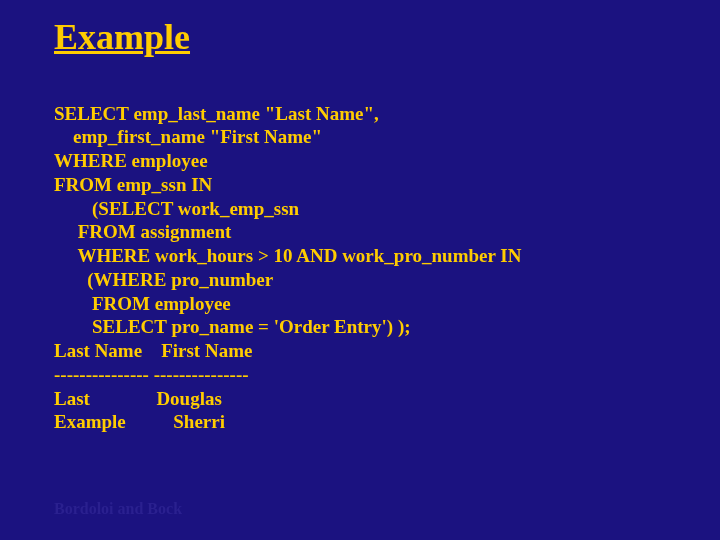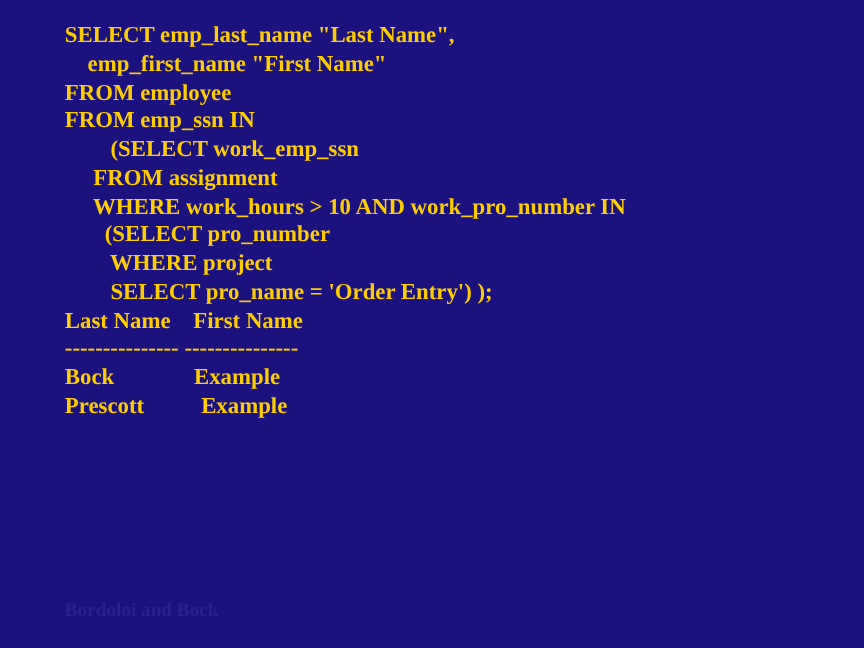--- a/index.html
+++ b/index.html
@@ -39,28 +39,29 @@
     bottom: 22px;
     color: #2a208f;
     font-size: 16px;
     font-weight: bold;
   }
 </style>
 </head>
 <body>
 
 <div class="slide">
+  <h1 class="title">Example</h1>
   <div class="body"><span>SELECT emp_last_name "Last Name",</span>
 <span>    emp_first_name "First Name"</span>
-<span>FROM employee</span>
+<span>WHERE employee</span>
 <span>FROM emp_ssn IN</span>
 <span>        (SELECT work_emp_ssn</span>
 <span>     FROM assignment</span>
 <span>     WHERE work_hours &gt; 10 AND work_pro_number IN</span>
-<span>       (SELECT pro_number</span>
-<span>        WHERE project</span>
+<span>       (WHERE pro_number</span>
+<span>        FROM employee</span>
 <span>        SELECT pro_name = 'Order Entry') );</span>
 <span>Last Name    First Name</span>
 <span>--------------- ---------------</span>
-<span>Bock              Example</span>
-<span>Prescott          Example</span></div>
+<span>Last              Douglas</span>
+<span>Example          Sherri</span></div>
   <div class="footer">Bordoloi and Bock</div>
 </div>
 
 </body></html>

